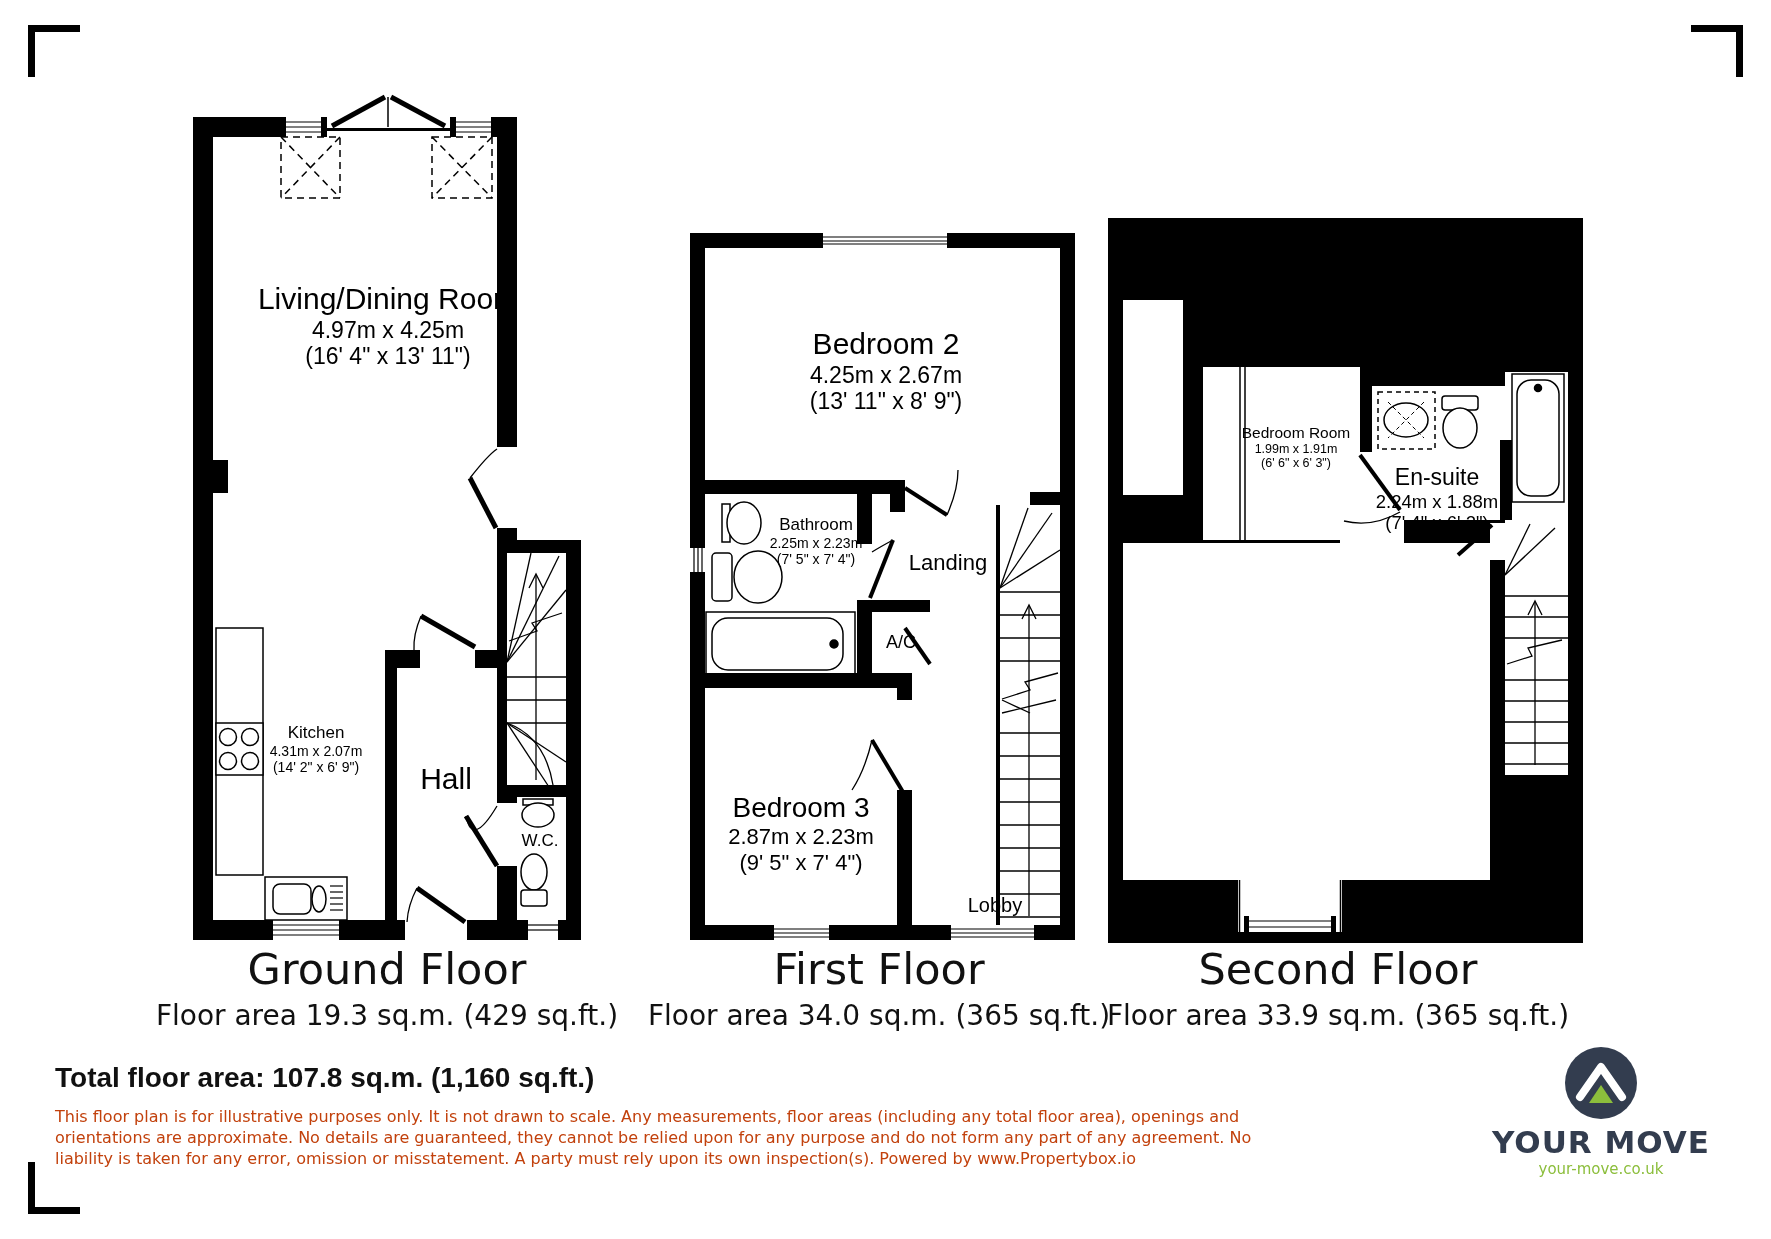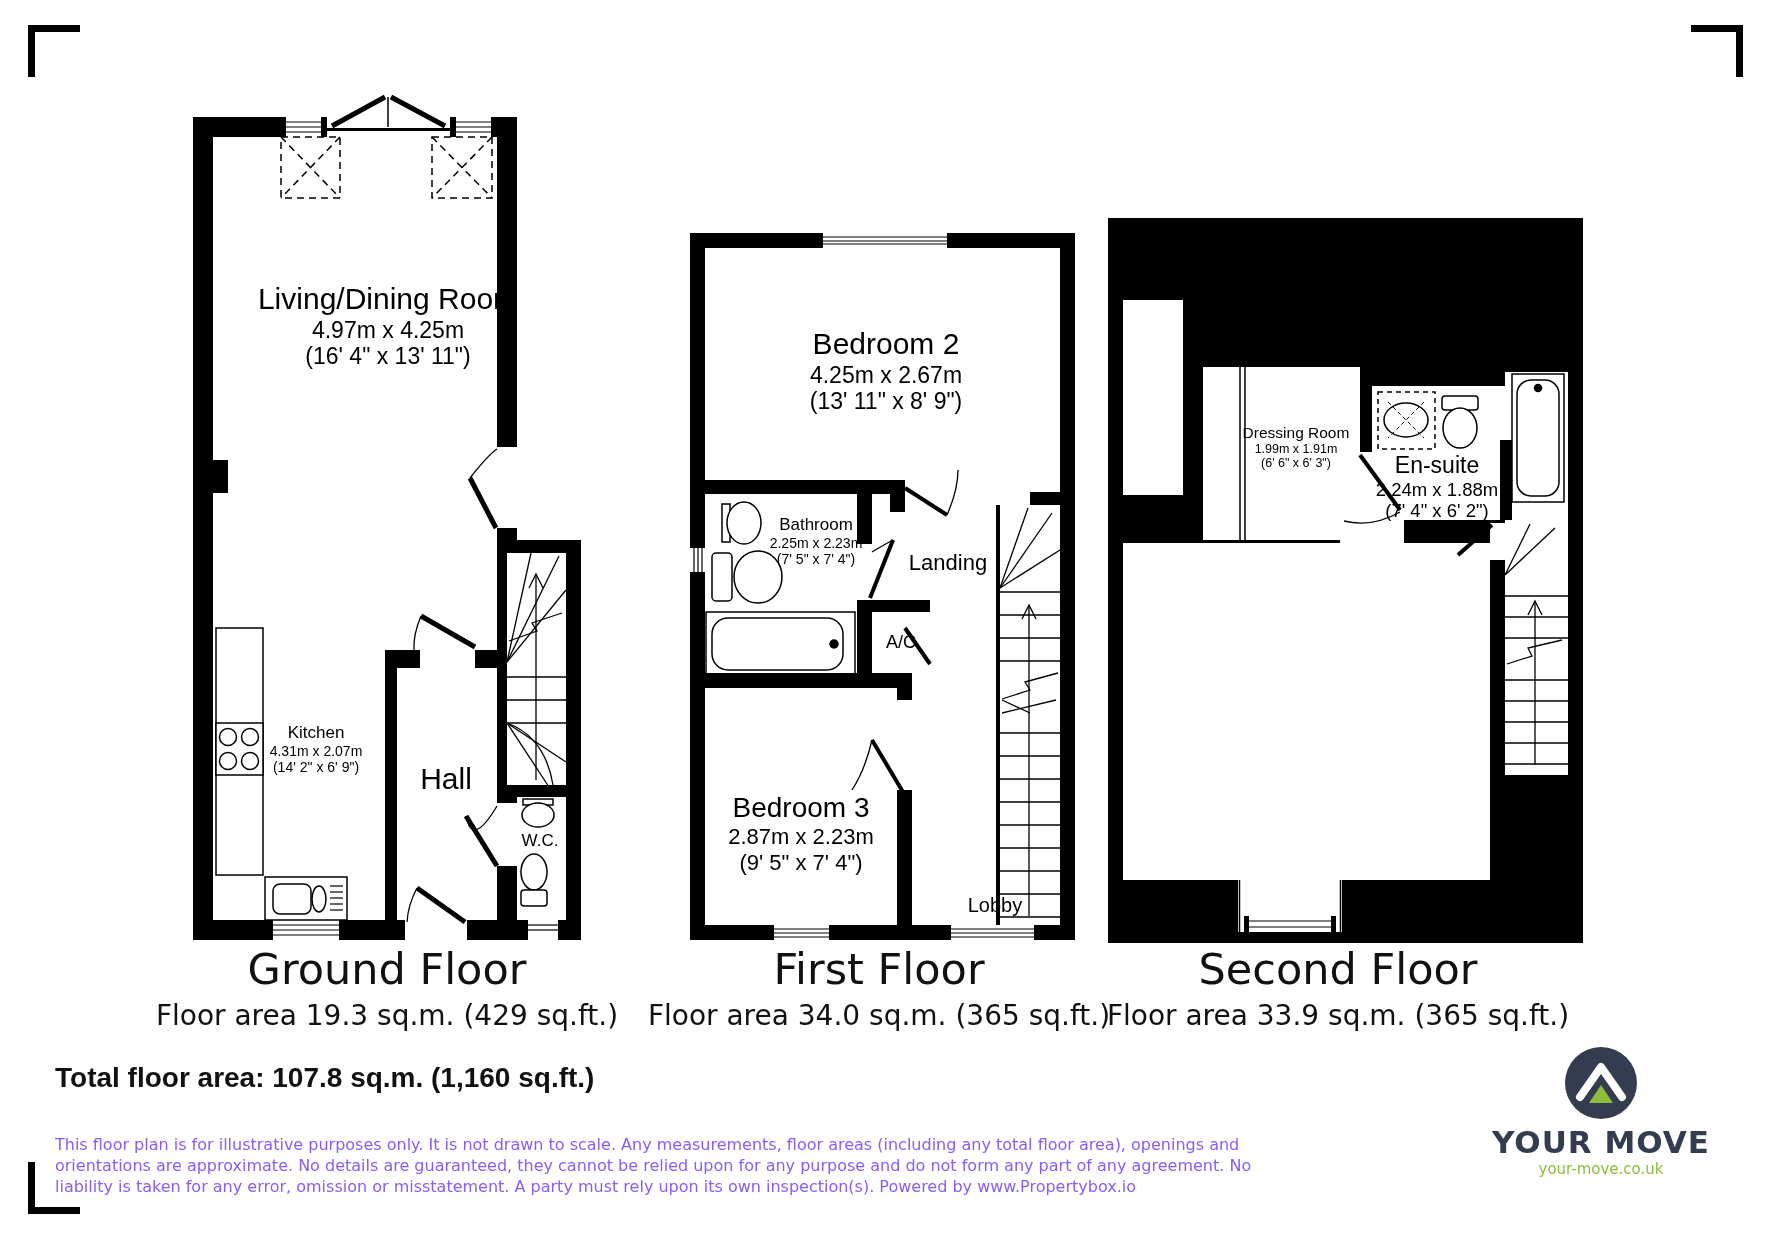--- a/index.html
+++ b/index.html
@@ -14,21 +14,21 @@
   .sm{font-size:15.5px}.sm2{font-size:12.5px}
   .es{font-size:23px}.es2{font-size:18.5px}
   .one30{font-size:30px}.one22{font-size:22px}.one20{font-size:20px}.one18{font-size:18px}.one17{font-size:17px}
   .floor-title{position:absolute;transform:translateX(-50%);font-family:"DejaVu Sans",sans-serif;
        font-size:43px;color:#111;white-space:nowrap;z-index:2;}
   .floor-sub{position:absolute;transform:translateX(-50%);font-family:"DejaVu Sans",sans-serif;
        font-size:28px;color:#111;white-space:nowrap;z-index:2;}
   .total{position:absolute;left:55px;top:1062px;font-family:Liberation Sans, sans-serif;
        font-size:28px;font-weight:bold;color:#111;z-index:2;}
   .disclaimer{position:absolute;left:55px;top:1106px;width:1235px;font-family:"DejaVu Sans",sans-serif;
-       font-size:16px;color:#8b5cf6;line-height:1.32;z-index:2;margin-top:28px;}
+       font-size:16px;color:#c2410c;line-height:1.32;z-index:2;}
   .brand{position:absolute;transform:translateX(-50%);font-family:"DejaVu Sans",sans-serif;
        font-size:31px;font-weight:bold;letter-spacing:1px;color:#333D4F;white-space:nowrap;z-index:2;}
   .brandurl{position:absolute;transform:translateX(-50%);font-family:"DejaVu Sans",sans-serif;
        font-size:15px;font-weight:normal;color:#8CBE3C;white-space:nowrap;z-index:2;}
 </style>
 </head>
 <body>
 
 <div class="canvas">
 
@@ -385,25 +385,25 @@
 <div class="lbl one18" style="left:901px;top:632px">A/C</div>
 <div class="lbl one22" style="left:948px;top:550px">Landing</div>
 <div class="lbl" style="left:801px;top:792px">
   <div class="b3">Bedroom 3</div>
   <div class="b32">2.87m x 2.23m</div>
   <div class="b32">(9' 5" x 7' 4")</div>
 </div>
 <div class="lbl one20" style="left:995px;top:894px">Lobby</div>
 
 <div class="lbl" style="left:1296px;top:424px">
-  <div class="sm">Dressing Room</div>
+  <div class="sm">Bedroom Room</div>
   <div class="sm2">1.99m x 1.91m</div>
   <div class="sm2">(6' 6" x 6' 3")</div>
 </div>
-<div class="lbl" style="left:1437px;top:452px">
+<div class="lbl" style="left:1437px;top:464px">
   <div class="es">En-suite</div>
   <div class="es2">2.24m x 1.88m</div>
   <div class="es2">(7' 4" x 6' 2")</div>
 </div>
 
 <div class="floor-title" style="left:387px;top:944px">Ground Floor</div>
 <div class="floor-title" style="left:1338px;top:944px">Second Floor</div>
 <div class="floor-title" style="left:879px;top:944px">First Floor</div>
 <div class="floor-sub" style="left:387px;top:999px">Floor area 19.3 sq.m. (429 sq.ft.)</div>
 <div class="floor-sub" style="left:879px;top:999px">Floor area 34.0 sq.m. (365 sq.ft.)</div>

